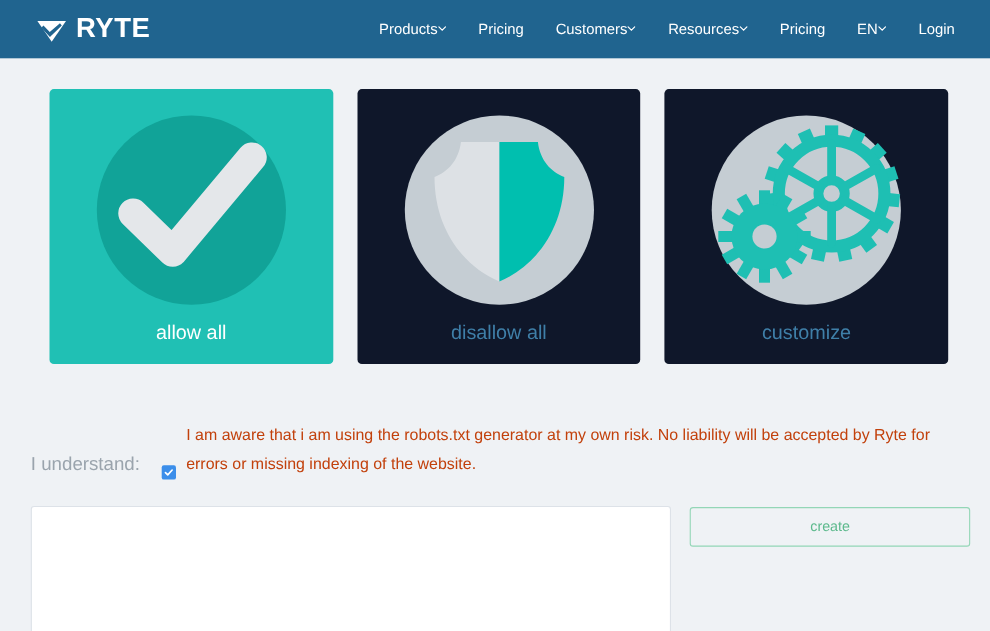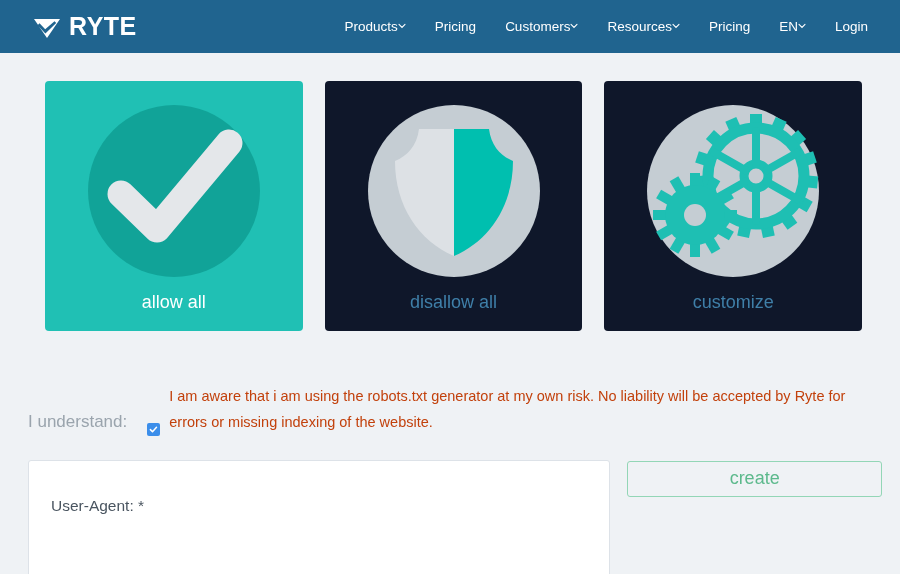--- a/index.html
+++ b/index.html
@@ -156,21 +156,21 @@
     line-height: 1.95;
     white-space: pre;
   }
   .create-btn {
     width: 255px;
     height: 36px;
     border: 1px solid #93d6b6;
     border-radius: 3px;
     background: transparent;
     color: #5cb98c;
-    font-size: 18px;
+    font-size: 13px;
     font-family: "Liberation Sans", sans-serif;
     cursor: pointer;
     display: flex;
     align-items: center;
     justify-content: center;
     margin-top: 1px;
   }
 </style>
 </head>
 <body>
@@ -320,16 +320,15 @@
       <svg width="9" height="9" viewBox="0 0 9 9">
           <path d="M1.4 4.6 L3.5 6.7 L7.5 2.3" stroke="#ffffff" stroke-width="1.5" fill="none" stroke-linecap="round" stroke-linejoin="round"></path>
         </svg>
     </span>
   </div>
   <div class="consent-text">I am aware that i am using the robots.txt generator at my own risk. No liability will be accepted by Ryte for errors or missing indexing of the website.</div>
 </div>
 
 <div class="bottom">
   <div class="robots-box">
-    <div class="robots-line">User-Agent: *</div>
   </div>
   <button class="create-btn">create</button>
 </div>
 
 </body></html>

